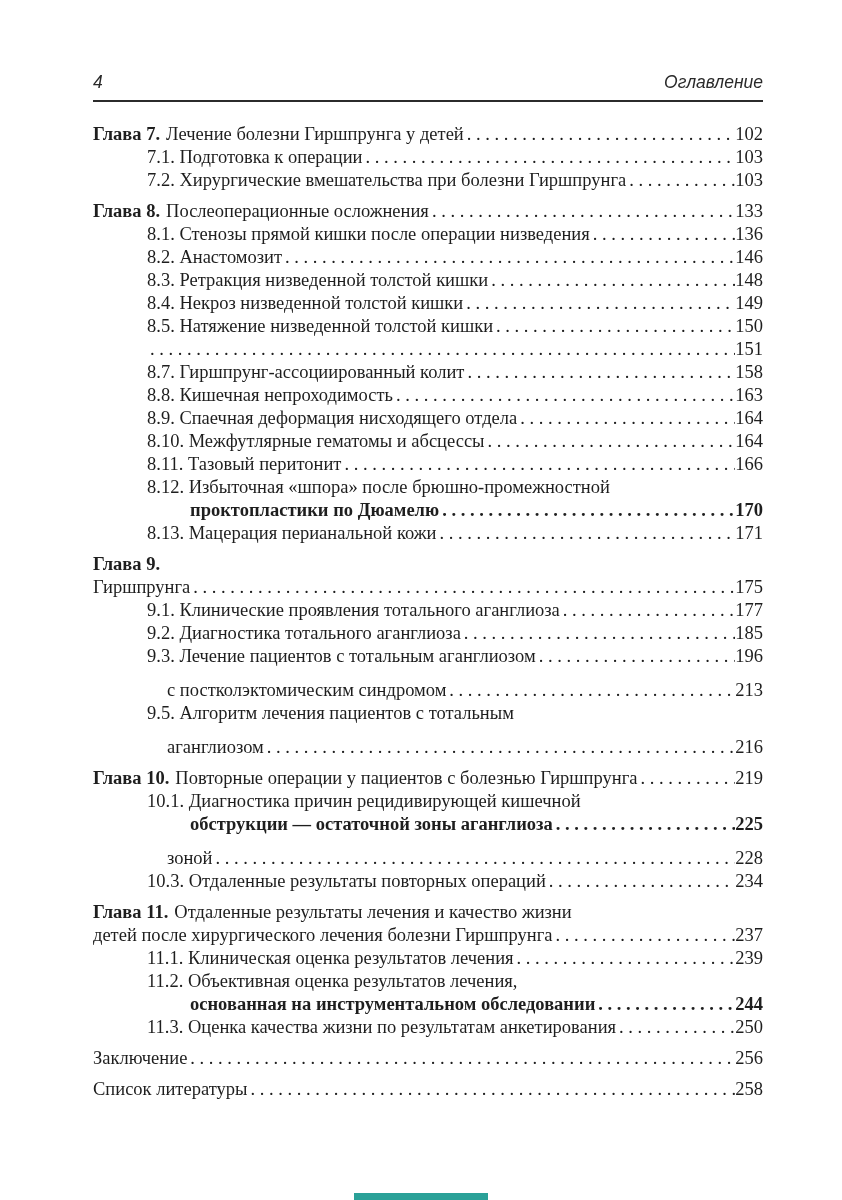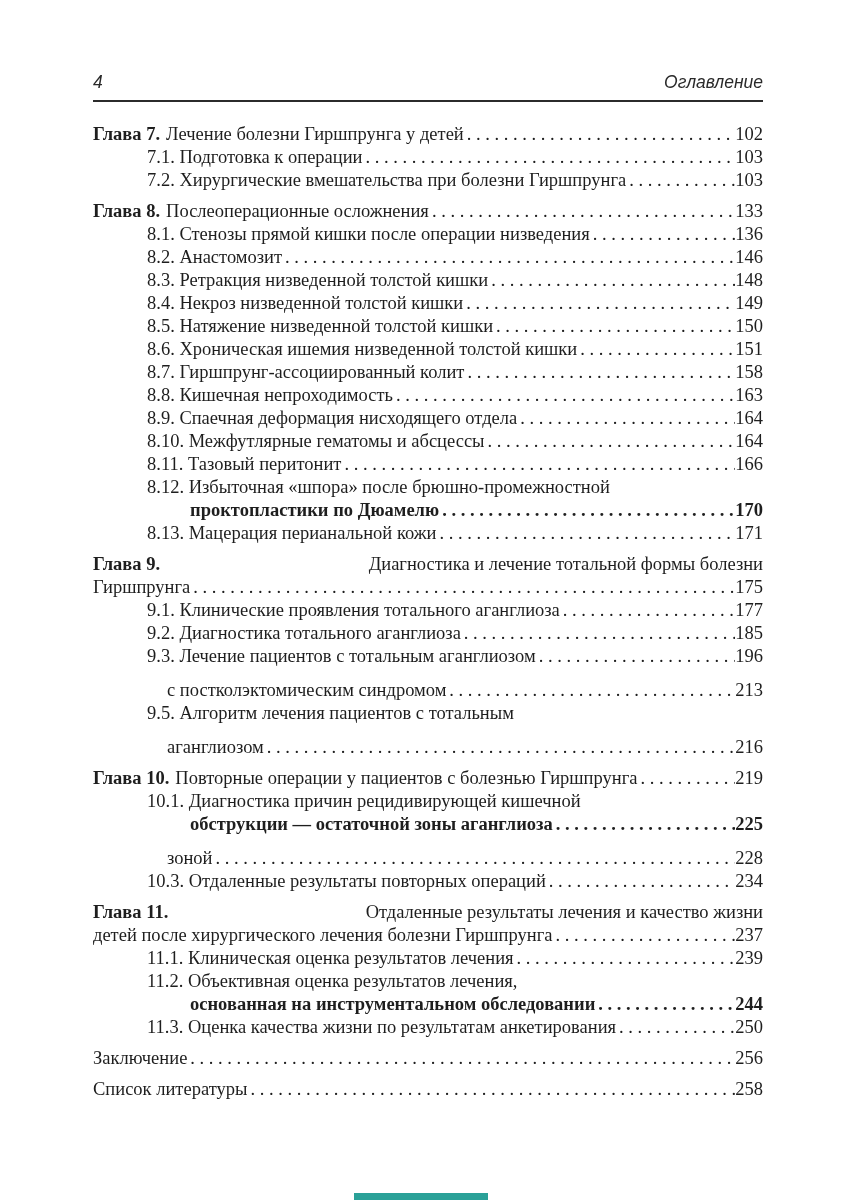--- a/index.html
+++ b/index.html
@@ -32,21 +32,20 @@
   .toc {
     margin-top: 21px;
     font-size: 18.5px;
   }
 
   .line {
     display: flex;
     align-items: baseline;
     line-height: 23px;
     white-space: nowrap;
-    justify-content: space-between;
   }
 
   .gap { margin-top: 8px; }
 
   .ind1 { padding-left: 54px; }
   .ind2 { padding-left: 74px; margin-top: 11px; }
   .ind3 { padding-left: 97px; font-weight: bold; }
 
   .bold { font-weight: bold; margin-right: 6px; }
 
@@ -134,21 +133,20 @@
     <span class="pg">149</span>
   </div>
       <div class="line ind1">
 
     <span class="txt">8.5. Натяжение низведенной толстой кишки</span>
     <span class="leader"></span>
     <span class="pg">150</span>
   </div>
       <div class="line ind1">
 
-    <span class="txt">8.6. Хроническая ишемия низведенной толстой кишки</span>
     <span class="leader"></span>
     <span class="pg">151</span>
   </div>
       <div class="line ind1">
 
     <span class="txt">8.7. Гиршпрунг-ассоциированный колит</span>
     <span class="leader"></span>
     <span class="pg">158</span>
   </div>
       <div class="line ind1">
@@ -187,21 +185,20 @@
     <span class="pg">170</span>
   </div>
       <div class="line ind1">
 
     <span class="txt">8.13. Мацерация перианальной кожи</span>
     <span class="leader"></span>
     <span class="pg">171</span>
   </div>
       <div class="line gap">
     <span class="bold">Глава 9.</span>
-    <span class="txt">Диагностика и лечение тотальной формы болезни</span>
 
   </div>
       <div class="line">
 
     <span class="txt">Гиршпрунга</span>
     <span class="leader"></span>
     <span class="pg">175</span>
   </div>
       <div class="line ind1">
 

